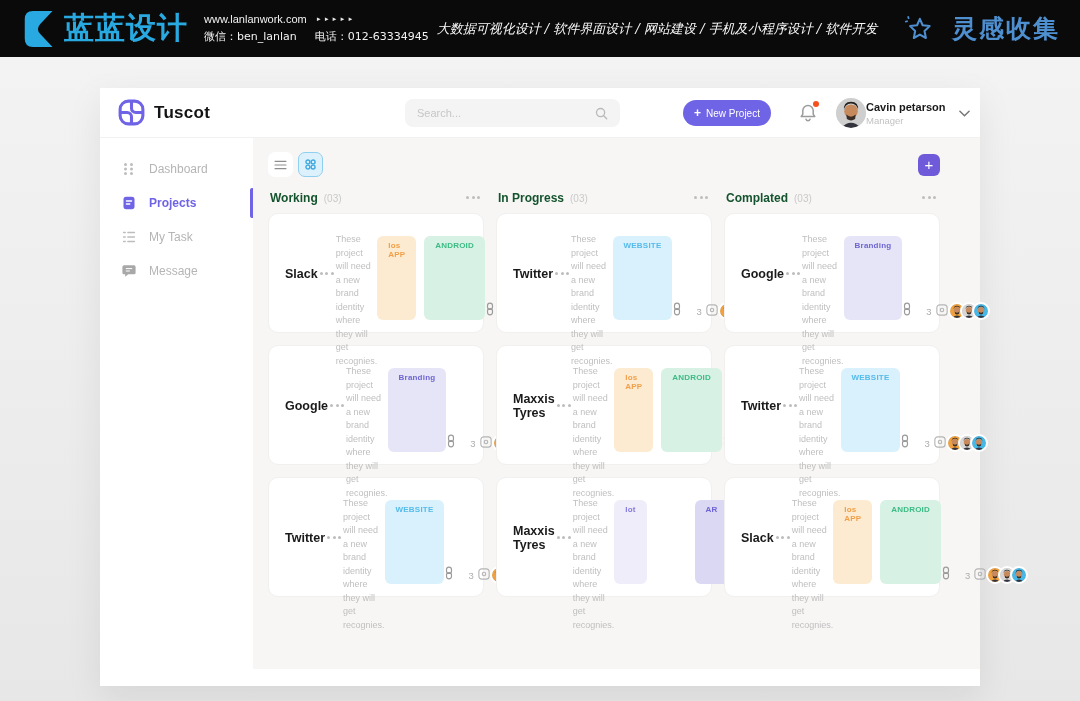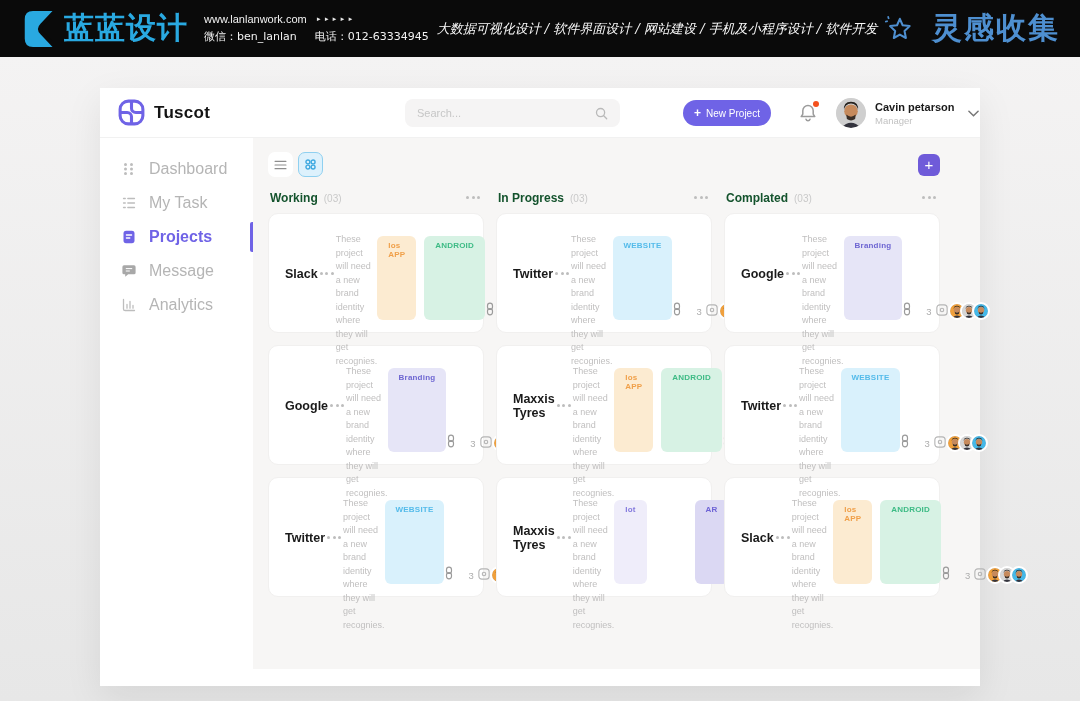--- a/index.html
+++ b/index.html
@@ -9,50 +9,50 @@
   
   .banner{position:absolute;top:0;left:0;width:1080px;height:57px;background:#0A0A0A;display:flex;align-items:center;padding:0 20px;color:#fff;z-index:5}
   .banner-logo{display:flex;align-items:center;}
   .banner-logo svg{width:44px;height:42px}
   .banner-logo-text{font-size:30px;font-weight:bold;color:#29A9E1;letter-spacing:1px;font-family:"DejaVu Sans",sans-serif}
   .banner-contact{margin-left:16px;display:flex;flex-direction:column;gap:4px;font-size:11px;color:#F2F2F2}
   .banner-site{display:flex;align-items:center;gap:9px}
   .banner-arrows{font-size:6px;letter-spacing:2px;color:#E8E8E8}
   .banner-line2{display:flex;gap:18px;font-family:"DejaVu Sans",sans-serif}
   .banner-services{margin-left:8px;font-family:"DejaVu Serif",serif;font-style:italic;font-size:13px;color:#FAFAFA;white-space:nowrap}
-  .banner-collect{margin-left:auto;display:flex;align-items:center;gap:16px;color:#4E8FD0;font-weight:bold;font-size:30px;letter-spacing:2px;font-family:"DejaVu Serif",serif}
+  .banner-collect{margin-left:auto;display:flex;align-items:center;gap:16px;color:#4E8FD0;font-weight:bold;font-size:25px;letter-spacing:2px;font-family:"DejaVu Serif",serif}
   .banner-collect svg{width:34px;height:34px}
 
   
   .window{position:absolute;left:100px;top:88px;width:880px;height:598px;background:#fff;box-shadow:0 12px 35px rgba(0,0,0,.08)}
 
   .app-header{height:50px;border-bottom:1px solid #F1F1F1;position:relative;background:#fff}
   .app-logo{position:absolute;left:18px;top:11px;display:flex;align-items:center;gap:9px}
   .app-logo svg{width:27px;height:27px}
   .app-name{font-size:17px;font-weight:bold;color:#141414;letter-spacing:.3px}
   .search{position:absolute;left:305px;top:11px;width:215px;height:28px;background:#F5F4F4;border-radius:8px;display:flex;align-items:center;padding:0 12px}
   .search input{border:none;background:transparent;outline:none;flex:1;font-size:11px;color:#555;font-family:inherit}
   .search input::placeholder{color:#C6C6C6}
   .new-project{position:absolute;left:583px;top:12px;width:88px;height:26px;border-radius:13px;background:#6F63E6;color:#fff;font-size:10px;display:flex;align-items:center;justify-content:center;gap:5px;border:none;font-family:inherit;cursor:pointer}
   .new-project .plus{font-size:12px;font-weight:bold}
   .bell{position:absolute;left:697px;top:14px;width:22px;height:22px;cursor:pointer}
   .bell .dot{position:absolute;right:0;top:-1px;width:6px;height:6px;border-radius:50%;background:#F4511E}
   .profile{position:absolute;left:736px;top:10px;display:flex;align-items:center;cursor:pointer}
   .avatar-lg{width:30px;height:30px;border-radius:50%;overflow:hidden;background:#D9D9D9;flex-shrink:0}
   .avatar-lg svg{width:30px;height:30px;display:block}
-  .profile-names{margin-left:9px}
+  .profile-names{margin-left:0}
   .profile-names .name{font-size:11px;font-weight:bold;color:#191919}
   .profile-names .role{font-size:9.5px;color:#C2C2C2;margin-top:2px}
   .chev{margin-left:14px}
 
   .app-body{display:flex;height:531px}
   .sidebar{width:153px;background:#fff;padding-top:14px;flex-shrink:0}
   .side-item{height:34px;display:flex;align-items:center;gap:13px;padding-left:22px;position:relative;cursor:pointer}
   .side-item svg{width:14px;height:14px;flex-shrink:0}
-  .side-label{font-size:16px;color:#B5B5B5}
+  .side-label{font-size:12px;color:#B5B5B5}
   .side-item.active .side-label{color:#6F63E6;font-weight:bold}
   .side-indicator{position:absolute;right:0;top:2px;width:3px;height:30px;background:#6F63E6;border-radius:2px 0 0 2px}
 
   .content{flex:1;background:#F7F6F5;padding:14px 0 0 15px;position:relative}
   .toolbar{width:672px;display:flex;align-items:center;justify-content:space-between}
   .toggle{display:flex;gap:5px}
   .tog-btn{width:25px;height:25px;border-radius:7px;display:flex;align-items:center;justify-content:center;cursor:pointer}
   .tog-list{background:#fff}
   .tog-grid{background:#DDF1FC;border:1px solid #8FD0F0}
   .add-btn{width:22px;height:22px;border-radius:6px;background:#6F5BD9;color:#fff;font-size:15px;line-height:1;display:flex;align-items:center;justify-content:center;border:none;cursor:pointer;font-family:inherit}
@@ -174,47 +174,40 @@
         <svg viewBox="0 0 14 14" fill="#BDBDBD">
             <circle cx="3.5" cy="2.6" r="1.5"></circle>
             <circle cx="3.5" cy="7" r="1.5"></circle>
             <circle cx="3.5" cy="11.4" r="1.5"></circle>
             <circle cx="9.5" cy="2.6" r="1.5"></circle>
             <circle cx="9.5" cy="7" r="1.5"></circle>
             <circle cx="9.5" cy="11.4" r="1.5"></circle>
           </svg>
         <span class="side-label">Dashboard</span>
       </div>
-      <div class="side-item">
-        <svg viewBox="0 0 14 14" fill="none" stroke="#BDBDBD" stroke-width="1.3" stroke-linecap="round">
-            <path d="M1.5 2.5h1.8M5.8 2.5h6.7M1.5 7h1.8M5.8 7h6.7M1.5 11.5h1.8M5.8 11.5h6.7"></path>
-          </svg>
-        <span class="side-label">My Task</span>
-      </div>
       <div class="side-item active">
         <svg viewBox="0 0 14 14">
             <rect x="1.5" y="0.8" width="11" height="12.4" rx="2.6" fill="#6F63E6"></rect>
             <path d="M4.4 5h5.2M4.4 8h3.4" stroke="#fff" stroke-width="1.3" stroke-linecap="round"></path>
           </svg>
         <span class="side-label">Projects</span>
         <span class="side-indicator"></span>
       </div>
       <div class="side-item">
+        <svg viewBox="0 0 14 14" fill="none" stroke="#BDBDBD" stroke-width="1.3" stroke-linecap="round">
+            <path d="M1.5 2.5h1.8M5.8 2.5h6.7M1.5 7h1.8M5.8 7h6.7M1.5 11.5h1.8M5.8 11.5h6.7"></path>
+          </svg>
+        <span class="side-label">My Task</span>
+      </div>
+      <div class="side-item">
         <svg viewBox="0 0 14 14">
             <path d="M2 1.3h10A1.6 1.6 0 0 1 13.6 2.9v5.8a1.6 1.6 0 0 1-1.6 1.6H6.2l-3 2.4v-2.4H2A1.6 1.6 0 0 1 .4 8.7V2.9A1.6 1.6 0 0 1 2 1.3Z" fill="#A8A8A8"></path>
             <path d="M3.8 4.6h6.4M3.8 7h4" stroke="#fff" stroke-width="1"></path>
           </svg>
         <span class="side-label">Message</span>
-      </div>
-      <div class="side-item">
-        <svg viewBox="0 0 14 14" fill="none" stroke="#BDBDBD" stroke-width="1.3" stroke-linecap="round">
-            <path d="M1.5 1.5v9.4a1.6 1.6 0 0 0 1.6 1.6h9.4"></path>
-            <path d="M5 10.2V6.4M8 10.2V3.4M11 10.2V7.4"></path>
-          </svg>
-        <span class="side-label">Analytics</span>
       </div>
     </div>
 
     <div class="content">
       <div class="toolbar">
         <div class="toggle">
           <span class="tog-btn tog-list">
             <svg viewBox="0 0 14 11" width="13" height="10" fill="none" stroke="#8E8E8E" stroke-width="1.3" stroke-linecap="round">
                 <path d="M1 1.5h12M1 5.5h12M1 9.5h12"></path>
               </svg>

